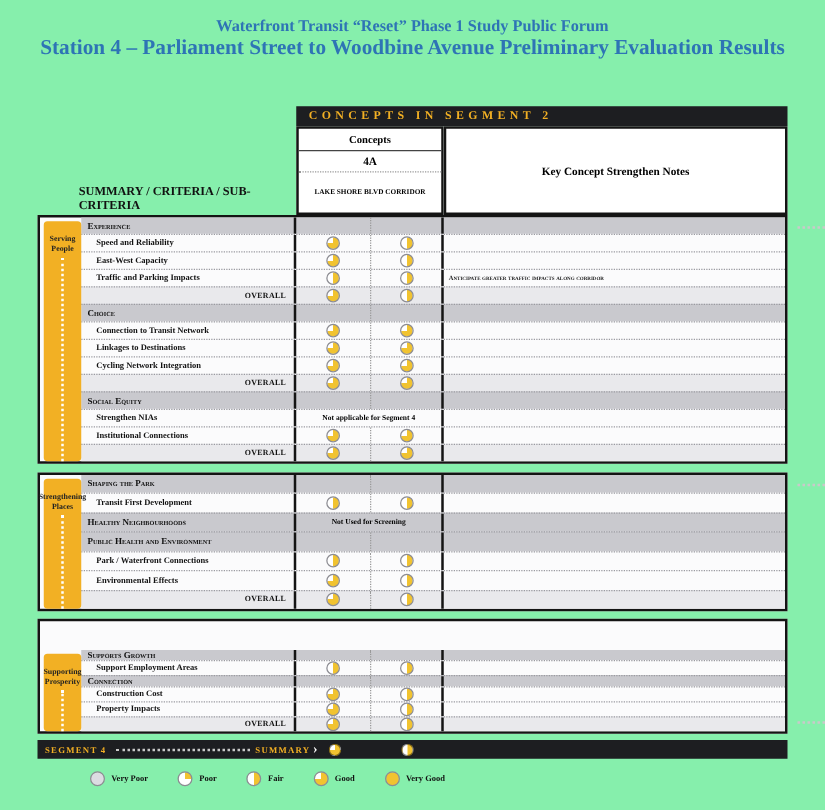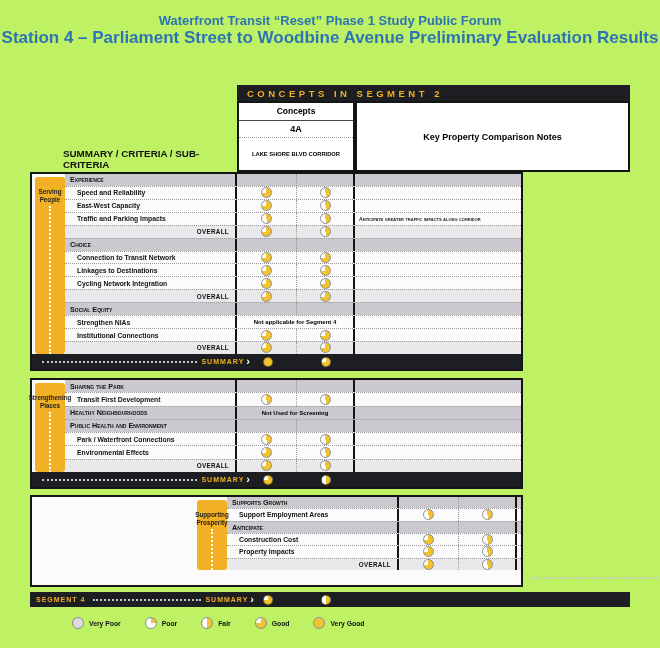--- a/index.html
+++ b/index.html
@@ -1,17 +1,17 @@
 <!DOCTYPE html>
 <html><head>
 <meta charset="utf-8">
 <style>
   html,body{margin:0;padding:0;background:#fff;}
-  .page{position:relative;width:660px;height:648px;background:#bef264;overflow:hidden;
-        font-family:Liberation Sans, sans-serif;outline:1px solid #e3e3e3;}
+  .page{position:relative;width:660px;height:648px;background:#86efac;overflow:hidden;
+        font-family:Liberation Serif, serif;outline:1px solid #e3e3e3;}
   
   .titles{position:absolute;left:0;top:12px;width:660px;text-align:center;color:#2e74b5;}
   .title-l1{font-size:13px;font-weight:bold;line-height:17px;}
   .title-l2{font-size:17px;font-weight:bold;line-height:17px;}
   
   .banner{position:absolute;left:237px;top:85px;width:393px;height:16px;background:#1d1e21;
           color:#f2b024;font-size:9.5px;font-weight:bold;letter-spacing:3.5px;
           line-height:17px;padding-left:10px;box-sizing:border-box;}
   .concepts-box{position:absolute;left:237px;top:101px;width:118px;height:71px;background:#fff;
           border:2px solid #141414;box-sizing:border-box;display:flex;flex-direction:column;}
@@ -23,22 +23,22 @@
   .concept-id{height:16px;line-height:16px;font-size:9px;font-weight:bold;width:100%;
           text-align:center;border-bottom:1px dotted #999;}
   .concept-corridor{flex:1;display:flex;align-items:center;justify-content:center;text-align:center;
           font-size:5.8px;font-weight:bold;line-height:7px;padding:1px 3px;}
   .notes-box{position:absolute;left:355px;top:101px;width:275px;height:71px;background:#fff;
           border:2px solid #141414;box-sizing:border-box;display:flex;align-items:center;
           justify-content:center;font-size:9px;font-weight:bold;}
   .grouping-header{position:absolute;left:63px;top:150px;width:174px;height:20px;display:flex;
           align-items:flex-end;justify-content:center;font-size:9.8px;font-weight:bold;color:#111;}
   
-  .group-box{position:absolute;left:30px;width:493px;border:2px solid #141414;background:#fbfbfc;
-          box-sizing:border-box;display:flex;flex-direction:column;}
+  .group-box{position:absolute;left:30px;width:600px;border:2px solid #141414;background:#fbfbfc;
+          box-sizing:border-box;display:flex;}
   .group-body{flex:1;position:relative;display:flex;flex-direction:column;}
   .sidebar{position:absolute;left:3px;top:3px;bottom:0;width:30px;background:#f2b024;
           border-radius:3px;display:flex;flex-direction:column;align-items:center;}
   .sidebar-label{margin-top:38%;font-size:6.3px;font-weight:bold;color:#222;text-align:center;
           line-height:7.5px;padding:0 1px;}
   .sidebar-dots{flex:1;width:0;border-left:2px dotted #fff;margin-top:3px;}
   .rows{flex:1;display:flex;flex-direction:column;margin-left:33px;}
   .row{flex:1;display:flex;align-items:stretch;min-height:0;}
   .row + .row{border-top:1px dotted #9a9aa0;}
   .c-label{width:172px;box-sizing:border-box;border-right:2px solid #141414;display:flex;
@@ -90,21 +90,21 @@
   <div class="concepts-box">
     <div class="concepts-title">Concepts</div>
     <div class="concept-grid" id="concept-cols">
         <div class="concept-cell">
           <div class="concept-id">4A</div>
           <div class="concept-corridor">LAKE SHORE BLVD CORRIDOR</div>
         </div>
       </div>
   </div>
 
-  <div class="notes-box">Key Property Comparison Notes</div>
+  <div class="notes-box">Key Concept Strengthen Notes</div>
 
   <div class="grouping-header">SUMMARY / CRITERIA / SUB-CRITERIA</div>
 
   <div id="groups-host">
       <div class="group-box" style="top: 172px; height: 199px;">
         <div class="group-body">
           <div class="sidebar">
             <div class="sidebar-label">Serving People</div>
             <div class="sidebar-dots"></div>
           </div>
@@ -337,21 +337,21 @@
               <div class="c-label">Support Employment Areas</div>
               <div class="c-a">
                 <span class="ball" style="background: conic-gradient(rgb(241, 195, 48) 50%, rgb(255, 255, 255) 0deg);"></span>
               </div>
               <div class="c-b">
                 <span class="ball" style="background: conic-gradient(rgb(241, 195, 48) 50%, rgb(255, 255, 255) 0deg);"></span>
               </div>
               <div class="c-note"></div>
             </div>
             <div class="row section-row">
-              <div class="c-label">Anticipate</div>
+              <div class="c-label">Connection</div>
               <div class="c-a"></div>
               <div class="c-b"></div>
               <div class="c-note"></div>
             </div>
             <div class="row">
               <div class="c-label">Construction Cost</div>
               <div class="c-a">
                 <span class="ball" style="background: conic-gradient(rgb(241, 195, 48) 75%, rgb(255, 255, 255) 0deg);"></span>
               </div>
               <div class="c-b">

